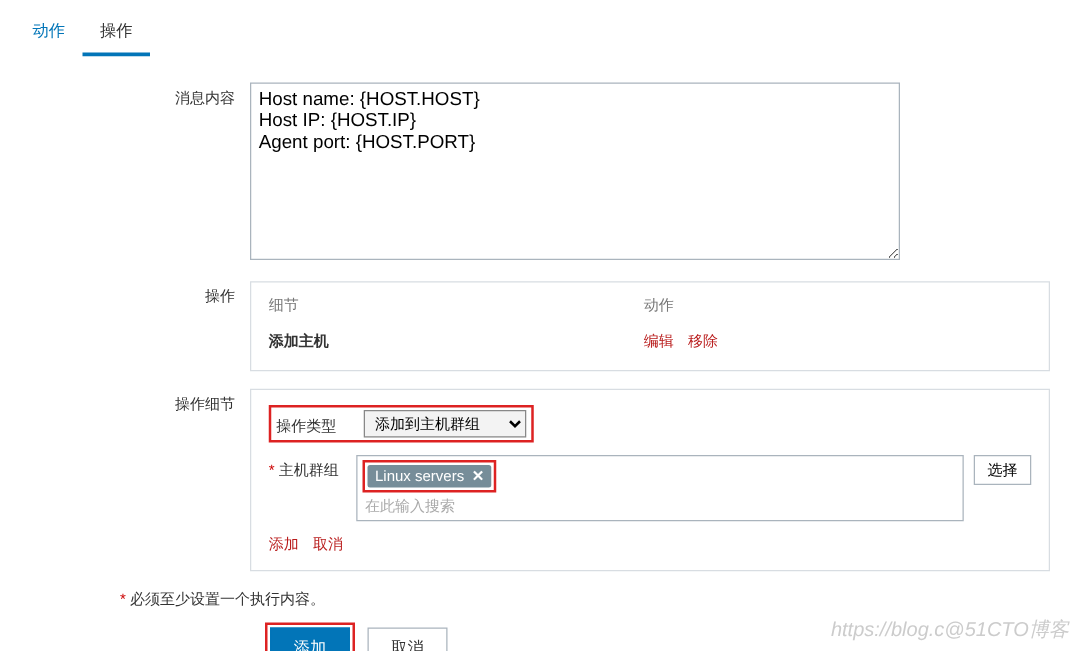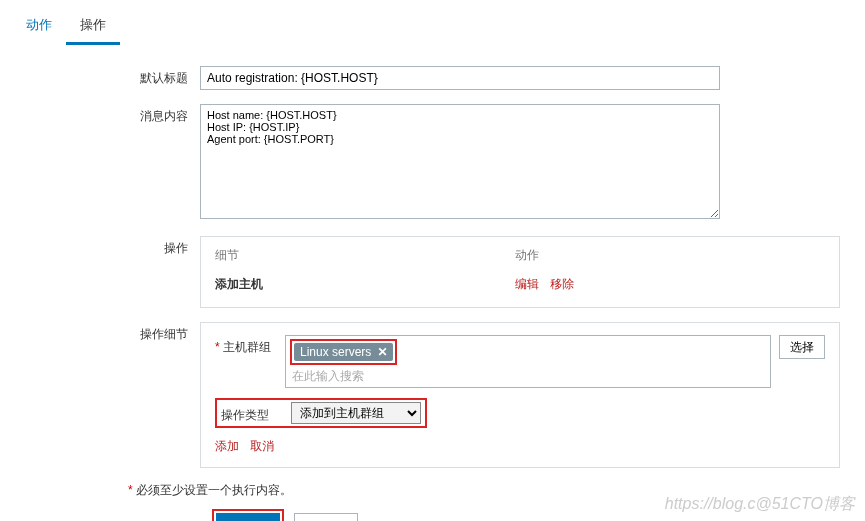--- a/index.html
+++ b/index.html
@@ -50,24 +50,24 @@
     }
     input[type="text"].tinput {
       width: 100%;
       height: 24px;
       border: 1px solid #aab4bd;
       padding: 2px 6px;
       font-size: 12px;
     }
     textarea.tarea {
       width: 100%;
-      height: 115px;
+      height: 142px;
       border: 1px solid #aab4bd;
       padding: 4px 6px;
-      font-size: 11px;
+      font-size: 15px;
       resize: both;
       font-family: inherit;
     }
     .ops-box {
       border: 1px solid #d8dde2;
       padding: 10px 14px;
       width: 640px;
     }
     .ops-header {
       display: flex;
@@ -156,21 +156,21 @@
     }
     .btn-small {
       height: 24px;
       padding: 0 10px;
       border: 1px solid #aab4bd;
       background: #fff;
       font-size: 12px;
       cursor: pointer;
     }
     .detail-actions { margin-top: 4px; }
-    .note-row { margin-left: 108px; margin-bottom: 10px; font-size: 12px; }
+    .note-row { margin-left: 76px; margin-bottom: 10px; font-size: 12px; }
     .btn-row { margin-left: 192px; display:flex; gap:10px; align-items:center; }
     .btn-primary {
       background: #0275b8;
       color: #fff;
       border: 1px solid #0275b8;
       padding: 6px 18px;
       font-size: 13px;
       cursor: pointer;
     }
     .btn-secondary {
@@ -195,26 +195,20 @@
 </head>
 <body>
 
 <div class="tabs">
   <div class="tab">动作</div>
   <div class="tab active">操作</div>
 </div>
 
 <div class="form-area">
 
-  <div class="form-row">
-    <div class="form-label">默认标题</div>
-    <div class="form-control">
-      <input type="text" class="tinput" value="Auto registration: {HOST.HOST}" style="">
-    </div>
-  </div>
 
   <div class="form-row">
     <div class="form-label">消息内容</div>
     <div class="form-control">
       <textarea class="tarea" style="">Host name: {HOST.HOST}
 Host IP: {HOST.IP}
 Agent port: {HOST.PORT}</textarea>
     </div>
   </div>
 
@@ -231,46 +225,46 @@
           <span class="link">编辑</span>
           <span class="link">移除</span>
         </div>
       </div>
     </div>
   </div>
 
   <div class="form-row">
     <div class="form-label">操作细节</div>
     <div class="detail-box">
+
+      <div class="inner-row">
+        <span class="redbox">
+          <span class="inner-label">操作类型</span>
+          <select class="select">
+            <option>添加到主机群组</option>
+          </select>
+        </span>
+      </div>
 
       <div class="inner-row">
         <div class="inner-label req">主机群组</div>
         <div class="multiselect-wrap">
           <div class="multiselect">
             <span class="redbox-tag">
               <span class="tag">
                 <span>Linux servers</span>
                 <span class="tag-x">✕</span>
               </span>
             </span>
             <div class="placeholder-line">在此输入搜索</div>
           </div>
           <button class="btn-small">选择</button>
         </div>
       </div>
 
-      <div class="inner-row">
-        <span class="redbox">
-          <span class="inner-label">操作类型</span>
-          <select class="select">
-            <option>添加到主机群组</option>
-          </select>
-        </span>
-      </div>
-
       <div class="detail-actions">
         <span class="link">添加</span>
         <span class="link">取消</span>
       </div>
 
     </div>
   </div>
 
   <div class="note-row">
     <span style="color:#c00">* </span><span>必须至少设置一个执行内容。</span>

